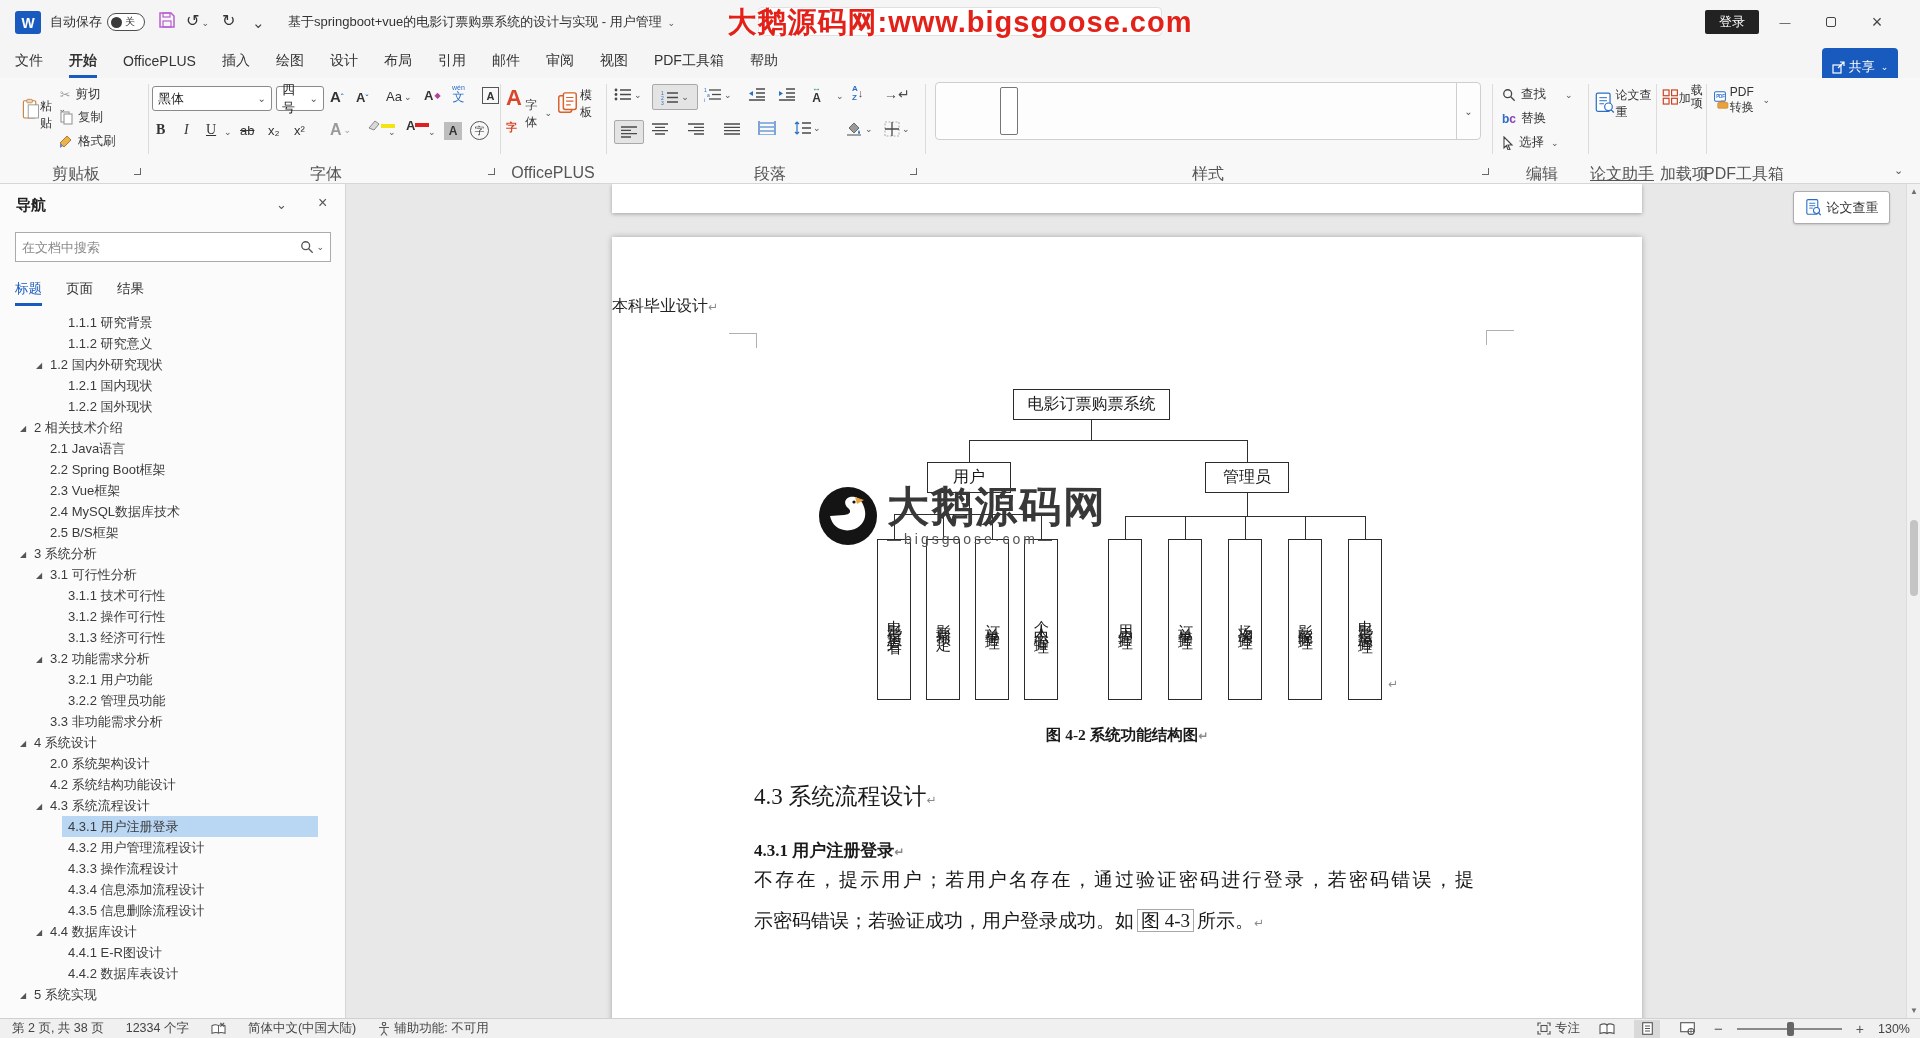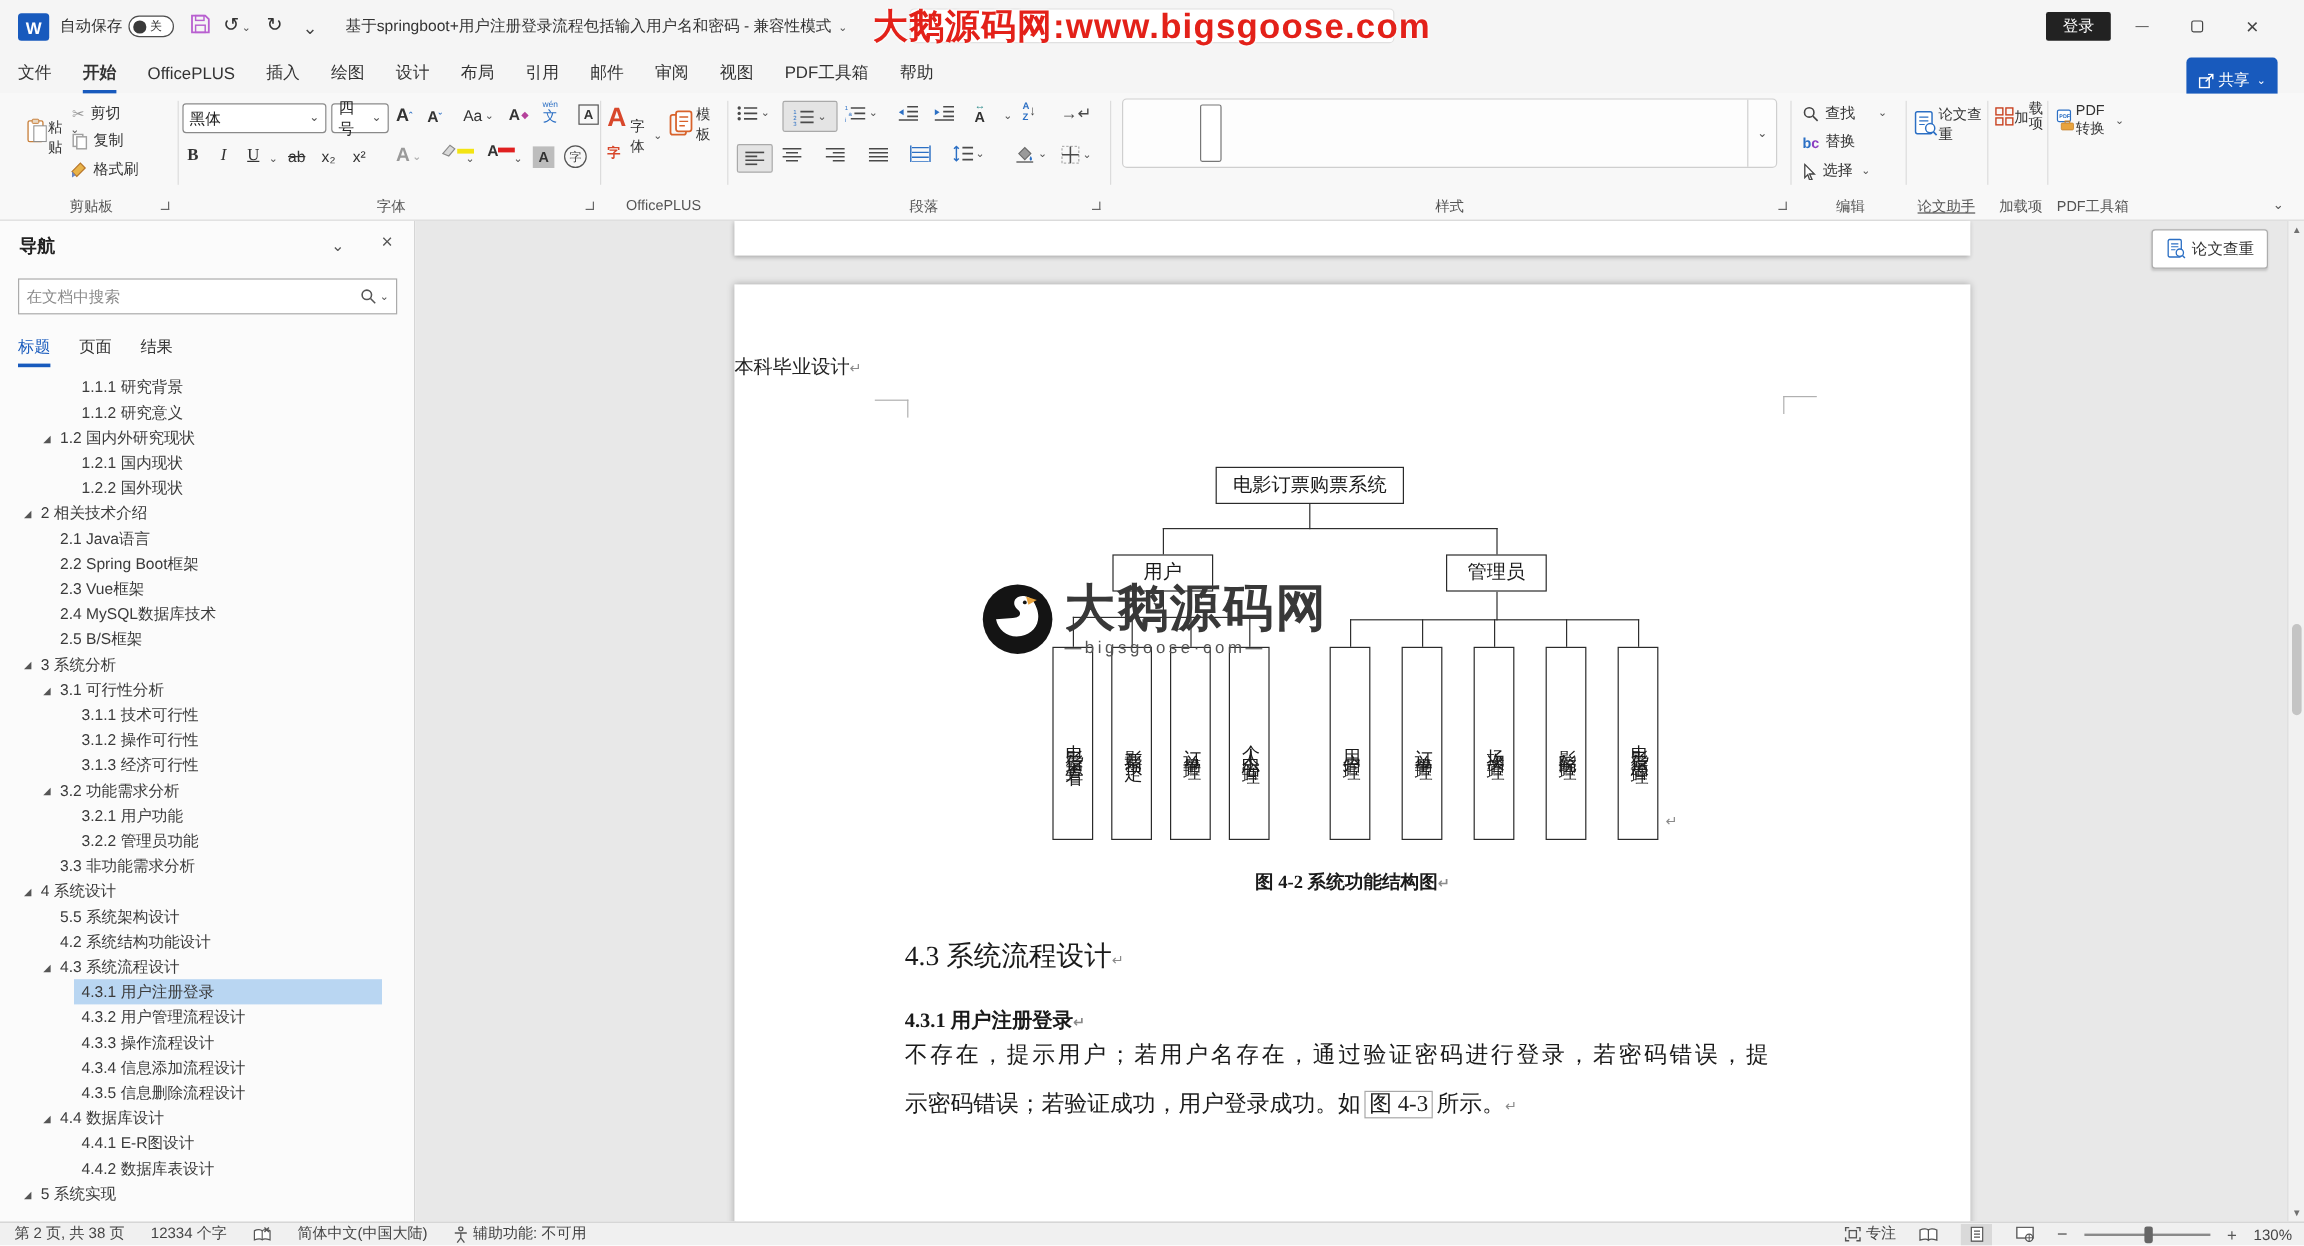--- a/index.html
+++ b/index.html
@@ -24,21 +24,21 @@
   
   #tabbar { position:absolute; left:0; top:45px; width:1920px; height:33px; background:#f5f5f5; display:flex; align-items:stretch; padding-left:15px; }
   .mtab { font-size:14px; color:#333; display:flex; align-items:center; margin-right:26px; border-bottom:3px solid transparent; padding-top:2px; white-space:nowrap; }
   .mtab.active { font-weight:bold; border-bottom:3px solid #185abd; }
   .share-btn { position:absolute; right:22px; top:3px; height:38px; width:76px; background:#185abd; color:#fff; border-radius:4px; display:flex; align-items:center; justify-content:center; gap:4px; font-size:13px; }
 
   
   #ribbon { position:absolute; left:0; top:78px; width:1920px; height:106px; background:#f8f8f8; border-bottom:1px solid #d6d6d6; font-size:12px; }
   .r-abs { position:absolute; }
   .r-sep { position:absolute; top:6px; height:70px; width:1px; background:#dcdcdc; }
-  .grp-label { position:absolute; top:86px; transform:translateX(-50%); font-size:12px; color:#555; white-space:nowrap; }
+  .grp-label { position:absolute; top:86px; transform:translateX(-50%); font-size:16px; color:#555; white-space:nowrap; }
   .launcher { position:absolute; top:90px; width:7px; height:7px; border-right:1.4px solid #666; border-bottom:1.4px solid #666; }
   .combo { background:#fff; border:1px solid #8a8a8a; border-radius:3px; height:25px; display:flex; align-items:center; padding:0 5px; font-size:13px; color:#222; }
   .combo .cv { flex:1; }
   .combo .dd { font-size:10px; color:#555; margin-left:4px; }
   .rbtn { display:flex; align-items:center; justify-content:center; color:#333; }
   .ddm { font-size:9px; color:#555; margin-left:2px; }
   .bigbtn { position:absolute; display:flex; flex-direction:row; align-items:center; color:#333; }
   .graytxt { color:#9a9a9a; }
   .selbox { background:#e4e4e4; border:1px solid #a9a9a9; border-radius:2px; }
   .bar-under { display:block; width:14px; height:4px; margin-top:-1px; }
@@ -122,21 +122,21 @@
     <div class="tb-item" style="left:158px; top:11px;">
       <svg class="ic" width="18" height="18" viewBox="0 0 18 18">
           <path d="M2 2 h11 l3 3 v11 h-14 z" fill="none" stroke="#b85fd0" stroke-width="1.5"></path>
           <rect x="5" y="10" width="8" height="6" fill="none" stroke="#b85fd0" stroke-width="1.2"></rect>
           <rect x="5" y="2" width="7" height="4" fill="none" stroke="#b85fd0" stroke-width="1.2"></rect>
         </svg>
     </div>
     <div class="tb-item" style="left:186px; top:11px; font-size:16px;"><span>↺</span><span class="ddm">⌄</span></div>
     <div class="tb-item" style="left:222px; top:11px; font-size:16px;"><span>↻</span></div>
     <div class="tb-item qat-btn" style="left:252px; top:14px;"><span>⌄</span></div>
-    <div class="tb-item" style="left:288px; top:13px; white-space:nowrap;"><span>基于springboot+用户注册登录流程包括输入用户名和密码 - 兼容性模式</span> <span class="ddm">⌄</span></div>
+    <div class="tb-item" style="left:288px; top:13px; white-space:nowrap;"><span>基于springboot+vue的电影订票购票系统的设计与实现 - 用户管理</span> <span class="ddm">⌄</span></div>
     <div class="search-pill"></div>
     <div class="red-watermark">大鹅源码网:www.bigsgoose.com</div>
     <div class="tb-item login-btn">登录</div>
     <div class="win-btn tb-item" style="left:1768px;">
         <span style="font-size:11px;">—</span>
       </div>
     <div class="win-btn tb-item" style="left:1814px;">
         <span class="restore-box"></span>
       </div>
     <div class="win-btn tb-item" style="left:1860px; font-size:18px;">
@@ -519,21 +519,21 @@
       <div class="trow lv1"><span class="tarrow">◢</span><span>3 系统分析</span></div>
       <div class="trow lv2"><span class="tarrow">◢</span><span>3.1 可行性分析</span></div>
       <div class="trow lv3"><span>3.1.1 技术可行性</span></div>
       <div class="trow lv3"><span>3.1.2 操作可行性</span></div>
       <div class="trow lv3"><span>3.1.3 经济可行性</span></div>
       <div class="trow lv2"><span class="tarrow">◢</span><span>3.2 功能需求分析</span></div>
       <div class="trow lv3"><span>3.2.1 用户功能</span></div>
       <div class="trow lv3"><span>3.2.2 管理员功能</span></div>
       <div class="trow lv2" style="padding-left:50px;"><span>3.3 非功能需求分析</span></div>
       <div class="trow lv1"><span class="tarrow">◢</span><span>4 系统设计</span></div>
-      <div class="trow lv2" style="padding-left:50px;"><span>5.5 系统架构设计</span></div>
+      <div class="trow lv2" style="padding-left:50px;"><span>2.0 系统架构设计</span></div>
       <div class="trow lv2" style="padding-left:50px;"><span>4.2 系统结构功能设计</span></div>
       <div class="trow lv2"><span class="tarrow">◢</span><span>4.3 系统流程设计</span></div>
       <div class="trow lv3 sel"><span>4.3.1 用户注册登录</span></div>
       <div class="trow lv3"><span>4.3.2 用户管理流程设计</span></div>
       <div class="trow lv3"><span>4.3.3 操作流程设计</span></div>
       <div class="trow lv3"><span>4.3.4 信息添加流程设计</span></div>
       <div class="trow lv3"><span>4.3.5 信息删除流程设计</span></div>
       <div class="trow lv2"><span class="tarrow">◢</span><span>4.4 数据库设计</span></div>
       <div class="trow lv3"><span>4.4.1 E-R图设计</span></div>
       <div class="trow lv3"><span>4.4.2 数据库表设计</span></div>

